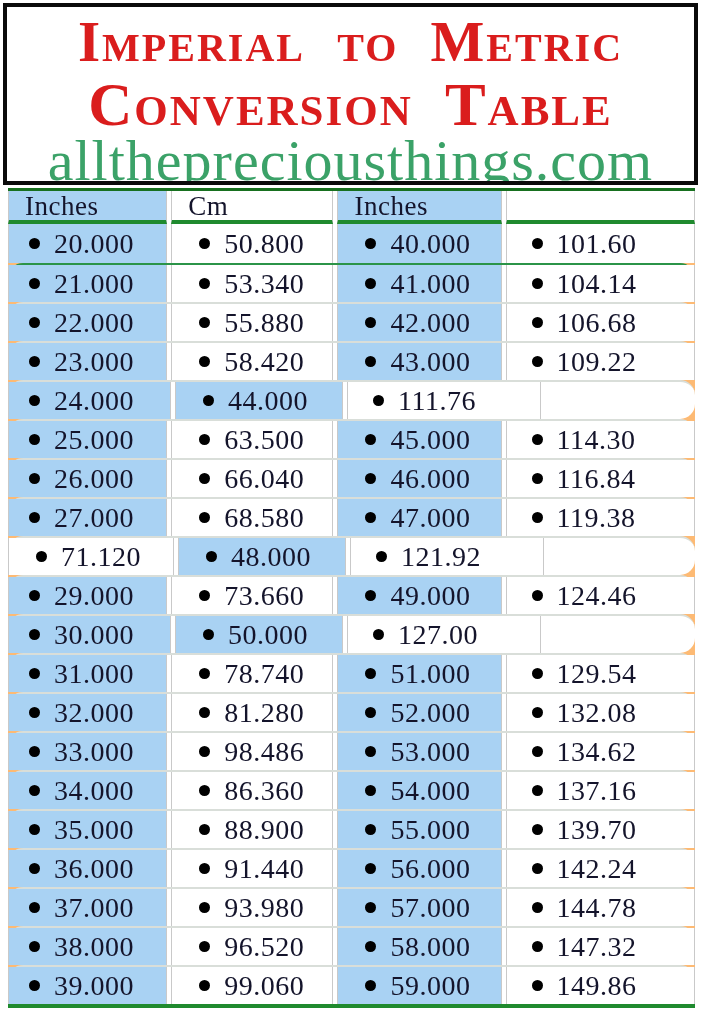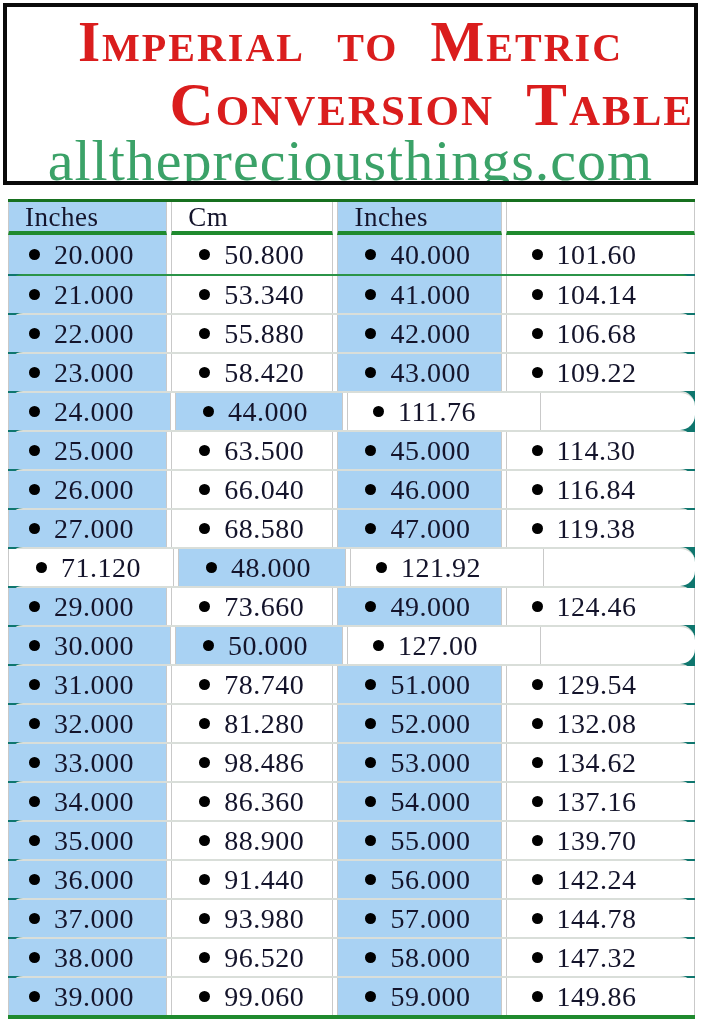--- a/index.html
+++ b/index.html
@@ -35,34 +35,34 @@
   }
   .title-line{
     color:var(--title-red);
     font-weight:bold;
     font-variant:small-caps;
     letter-spacing:2px;
     word-spacing:16px;
     white-space:nowrap;
   }
   .title-line.l1{font-size:57px;line-height:62px;margin-top:4px;}
-  .title-line.l2{font-size:61px;line-height:64px;text-align:right;}
+  .title-line.l2{font-size:61px;line-height:64px;}
   .website{
     color:var(--url-green);
     font-size:58px;line-height:48px;
     letter-spacing:1px;
     white-space:nowrap;
   }
   
   .conversion-table{
-    position:absolute;left:8px;top:199px;
+    position:absolute;left:8px;top:188px;
     width:687px;
     border-top:3px solid var(--line-green-dark);
     border-bottom:4px solid var(--header-underline-green);
-    background:#0f766e;
+    background:#fdba74;
   }
   .thead,.trow{
     display:flex;
     column-gap:4px;
     background:#fff;
   }
   .hcell{
     box-sizing:border-box;
     height:33px;
     border-bottom:4px solid var(--header-underline-green);

